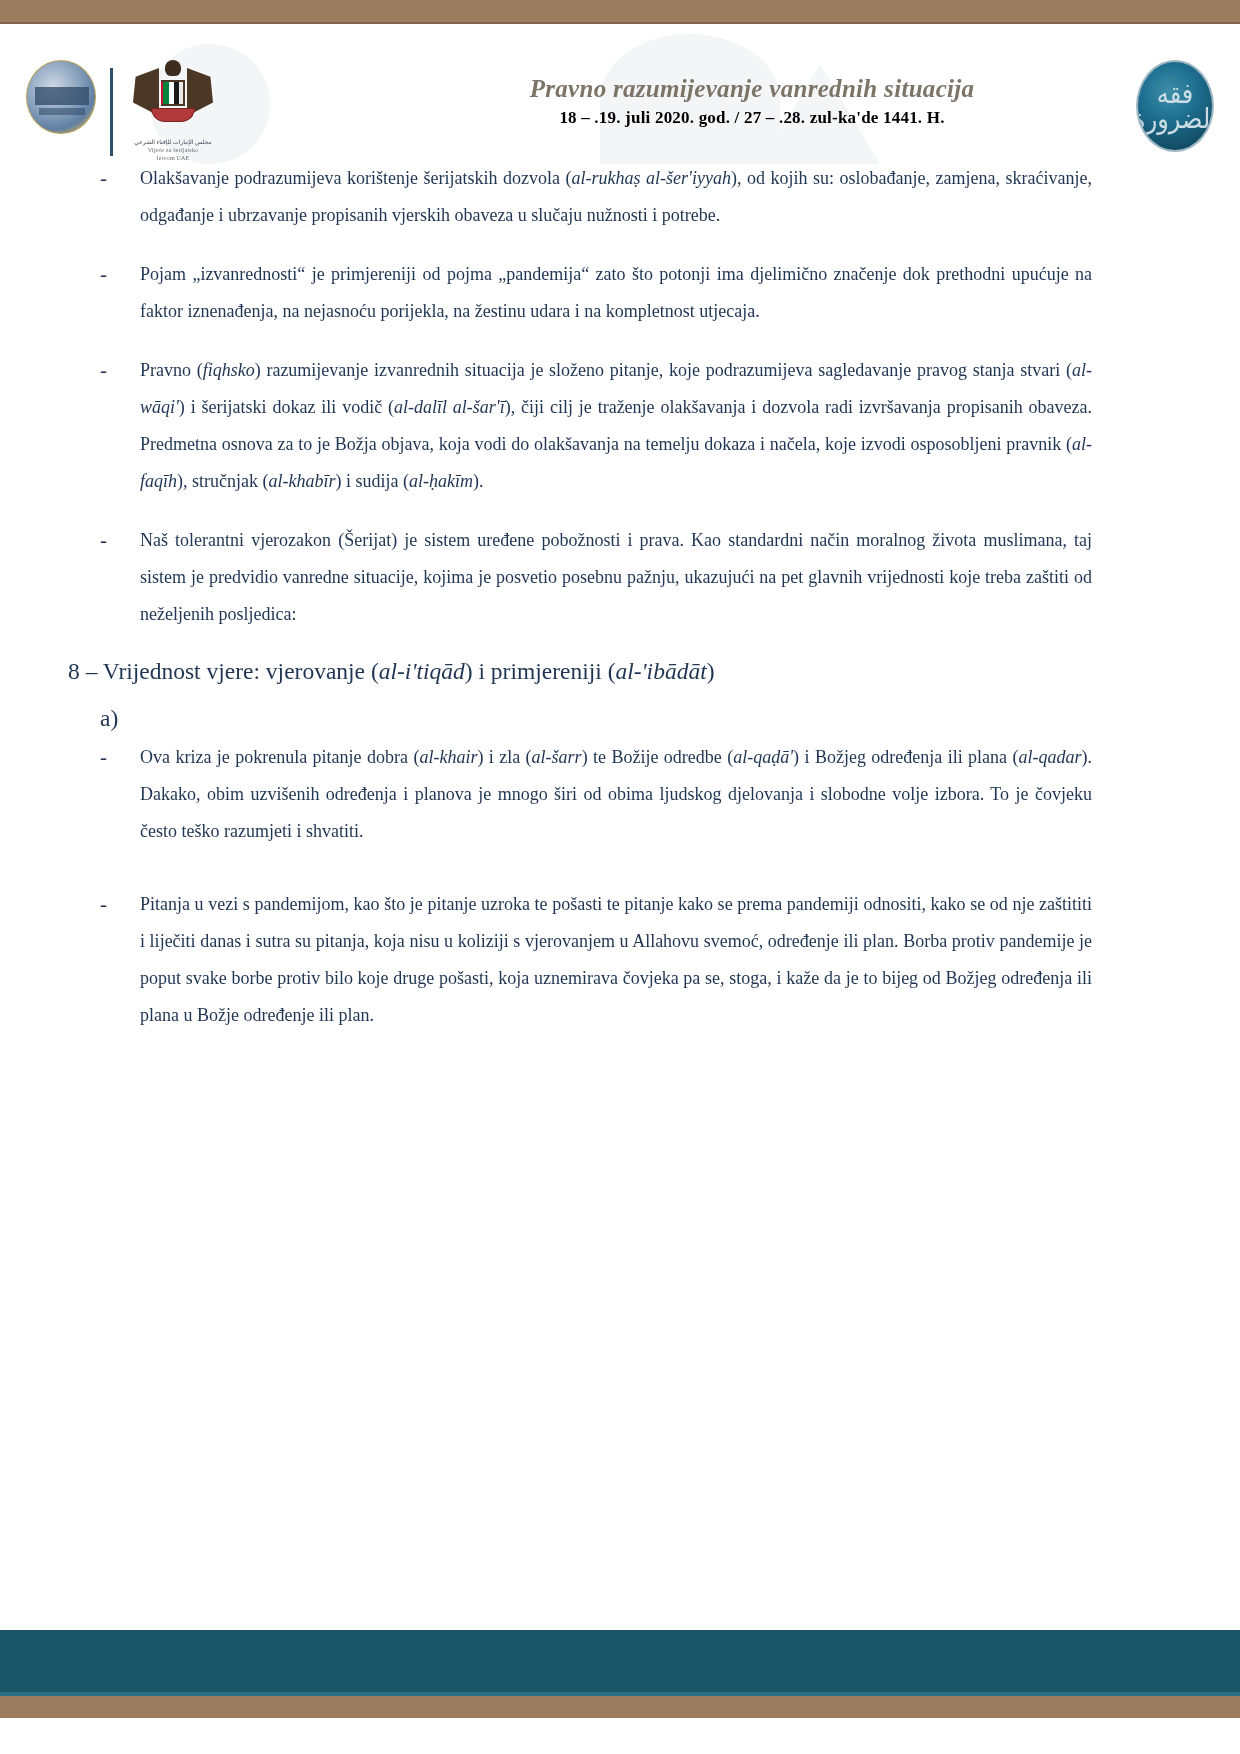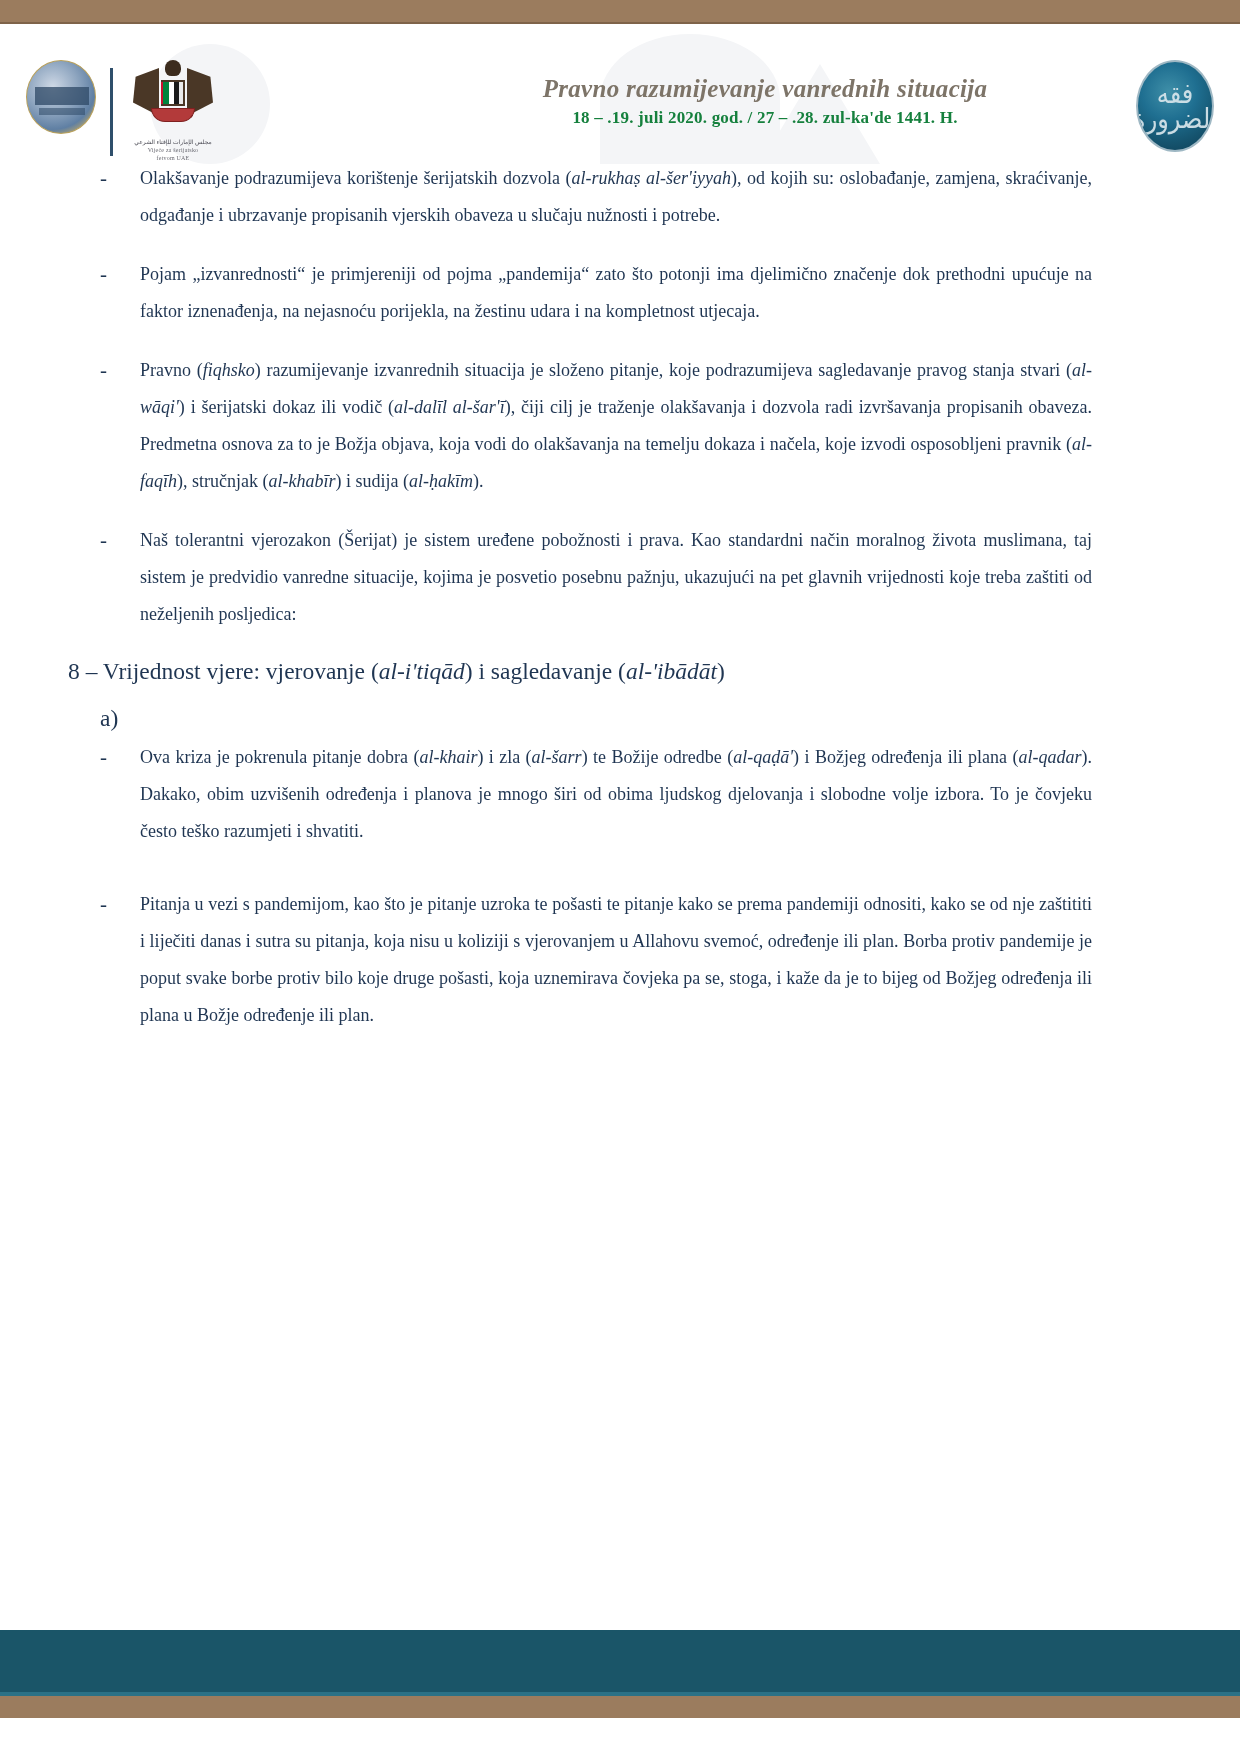--- a/index.html
+++ b/index.html
@@ -51,33 +51,33 @@
   .falcon .head { position:absolute; left:32px; top:0px; width:16px; height:16px; background:#3c2c1e; border-radius:50% 50% 40% 40%; }
   .falcon .shield { position:absolute; left:28px; top:20px; width:24px; height:26px; background:#e9e9ea; border:2px solid #4a3726; }
   .falcon .flag-g { position:absolute; left:30px; top:22px; width:6px; height:22px; background:#00843d; }
   .falcon .flag-w { position:absolute; left:36px; top:22px; width:5px; height:22px; background:#ffffff; }
   .falcon .flag-k { position:absolute; left:41px; top:22px; width:5px; height:22px; background:#1a1a1a; }
   .falcon .flag-r { position:absolute; left:28px; top:22px; width:3px; height:22px; background:#c8102e; }
   .falcon .scroll { position:absolute; left:18px; top:48px; width:44px; height:14px; background:#b33a3a; border-radius:0 0 22px 22px; border:1px solid #7f2020; }
   .uae-cap { font-size:6px; line-height:8px; color:#6a6a72; margin-top:4px; letter-spacing:.2px; }
   .uae-cap .ar { font-size:6px; color:#4b4b55; }
 
-  .title-block { position:absolute; left:450px; top:50px; width:630px; text-align:center; }
+  .title-block { position:absolute; left:437px; top:50px; width:630px; text-align:center; }
   .conf-title {
     font-family:"Liberation Serif", serif;
     font-style:italic; font-weight:bold;
     font-size:25px; line-height:30px;
     color:#7d7468;
     letter-spacing:.3px;
     white-space:nowrap;
   }
   .conf-date {
     font-family:"Liberation Serif", serif;
     font-size:17px; line-height:24px;
-    color:#15803d; font-weight:bold;
+    color:#000000; font-weight:bold;
     margin-top:2px; letter-spacing:.2px;
     white-space:nowrap;
   }
 
   .seal {
     position:absolute; right:26px; top:36px;
     width:78px; height:92px; border-radius:50%;
     background:radial-gradient(circle at 42% 34%, #3f8fa8 0%, #1f6f91 38%, #15546f 70%, #0e3c52 100%);
     border:2px solid #9fb8c4;
     display:flex; align-items:center; justify-content:center;
@@ -186,21 +186,21 @@
     <div class="bullet-row">
       <div class="dash">-</div>
       <div class="body"><span>Pravno (</span><span class="it">fiqhsko</span><span>) razumijevanje izvanrednih situacija je složeno pitanje, koje podrazumijeva sagledavanje pravog stanja stvari (</span><span class="it">al-wāqi'</span><span>) i šerijatski dokaz ili vodič (</span><span class="it">al-dalīl al-šar'ī</span><span>), čiji cilj je traženje olakšavanja i dozvola radi izvršavanja propisanih obaveza. Predmetna osnova za to je Božja objava, koja vodi do olakšavanja na temelju dokaza i načela, koje izvodi osposobljeni pravnik (</span><span class="it">al-faqīh</span><span>), stručnjak (</span><span class="it">al-khabīr</span><span>) i sudija (</span><span class="it">al-ḥakīm</span><span>).</span></div>
     </div>
     <div class="bullet-row tight">
       <div class="dash">-</div>
       <div class="body"><span>Naš tolerantni vjerozakon (Šerijat) je sistem uređene pobožnosti i prava. Kao standardni način moralnog života muslimana, taj sistem je predvidio vanredne situacije, kojima je posvetio posebnu pažnju, ukazujući na pet glavnih vrijednosti koje treba zaštiti od neželjenih posljedica:</span></div>
     </div>
   </div>
 
-  <div class="heading-1"><span>8 – Vrijednost vjere: vjerovanje (</span><span class="it">al-i'tiqād</span><span>) i sagledavanje (</span><span class="it">al-'ibādāt</span><span>)</span></div>
+  <div class="heading-1"><span>8 – Vrijednost vjere: vjerovanje (</span><span class="it">al-i'tiqād</span><span>) i primjereniji (</span><span class="it">al-'ibādāt</span><span>)</span></div>
 
   <div class="alpha-row">
     <div class="mark">a)</div>
   </div>
 
   <div class="blk">
     <div class="bullet-row gap-lg">
       <div class="dash">-</div>
       <div class="body"><span>Ova kriza je pokrenula pitanje dobra (</span><span class="it">al-khair</span><span>) i zla (</span><span class="it">al-šarr</span><span>) te Božije odredbe (</span><span class="it">al-qaḍā'</span><span>) i Božjeg određenja ili plana (</span><span class="it">al-qadar</span><span>). Dakako, obim uzvišenih određenja i planova je mnogo širi od obima ljudskog djelovanja i slobodne volje izbora. To je čovjeku često teško razumjeti i shvatiti.</span></div>
     </div>

